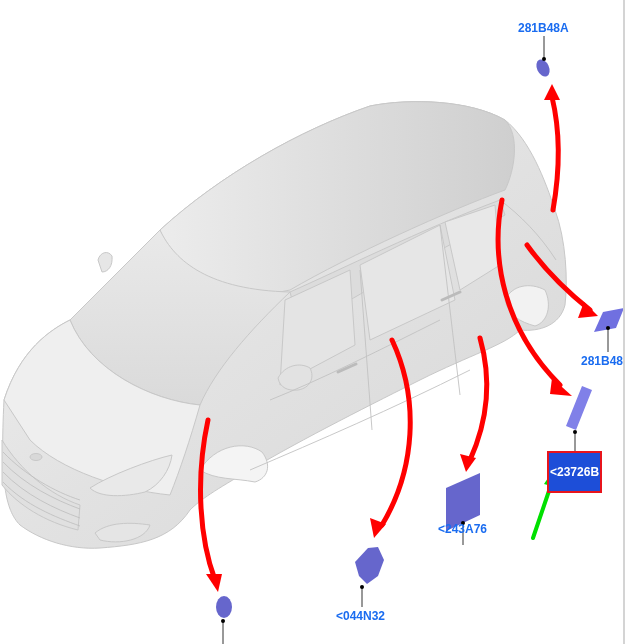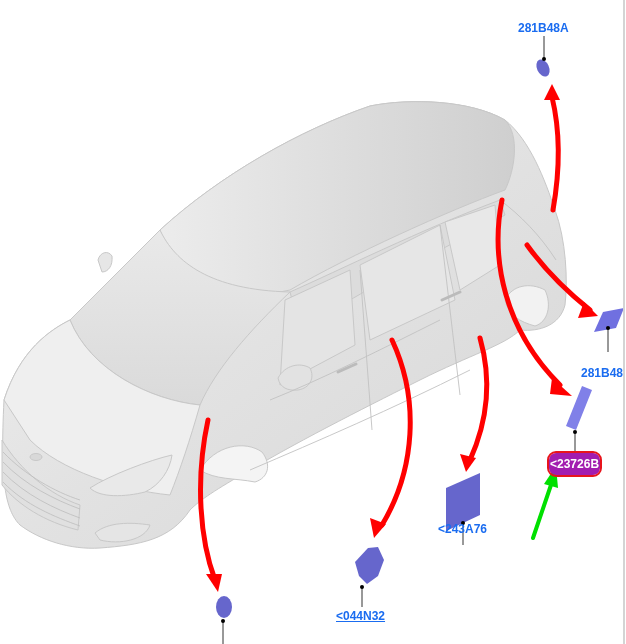--- a/index.html
+++ b/index.html
@@ -3,21 +3,21 @@
 <meta charset="utf-8">
 <style>
   html, body { margin: 0; padding: 0; background: #ffffff; }
   body { width: 626px; height: 644px; position: relative; overflow: hidden; font-family: "Liberation Sans", sans-serif; }
   #stage { position: absolute; left: 0; top: 0; width: 557px; height: 644px; }
   .label {
     position: absolute; font-family: "Liberation Sans", sans-serif; font-weight: bold;
     font-size: 12px; color: #1a6cf0; white-space: nowrap; cursor: pointer; line-height: 14px;
   }
   .label.selected {
-    outline: 2px solid #e8141c; background: #a21caf; color: #ffffff; padding: 4px 1px; border-radius: 7px;
+    outline: 2px solid #e8141c; background: #1d4ed8; color: #ffffff; padding: 12px 1px;
   }
   .right-rule { position: absolute; left: 623px; top: 0; width: 2px; height: 644px; background: #d4d4d4; }
 </style>
 </head>
 <body>
 
 <div id="stage">
 <svg width="626" height="644" viewBox="0 0 626 644" xmlns="http://www.w3.org/2000/svg">
   <defs>
     <linearGradient id="bodyG" x1="0" y1="0" x2="1" y2="1">
@@ -126,17 +126,17 @@
 
   <g>
     <line x1="533" y1="538" x2="552" y2="482" stroke="#00e000" stroke-width="4" stroke-linecap="round"></line>
     <polygon points="556,466 544,484 558,488" fill="#00e000"></polygon>
   </g>
 </svg>
 
 <div class="right-rule"></div>
 
 <div class="label" style="left:518px; top:21px;">281B48A</div>
-<div class="label" style="left:581px; top:354px;margin-top:12px;">281B48</div>
+<div class="label" style="left:581px; top:354px;">281B48</div>
 <div class="label selected" style="left:549px; top:453px;">&lt;23726B</div>
 <div class="label" style="left:438px; top:522px;">&lt;243A76</div>
-<div class="label" style="left:336px; top:609px;text-decoration:underline;">&lt;044N32</div>
+<div class="label" style="left:336px; top:609px;">&lt;044N32</div>
 </div>
 
 </body></html>

